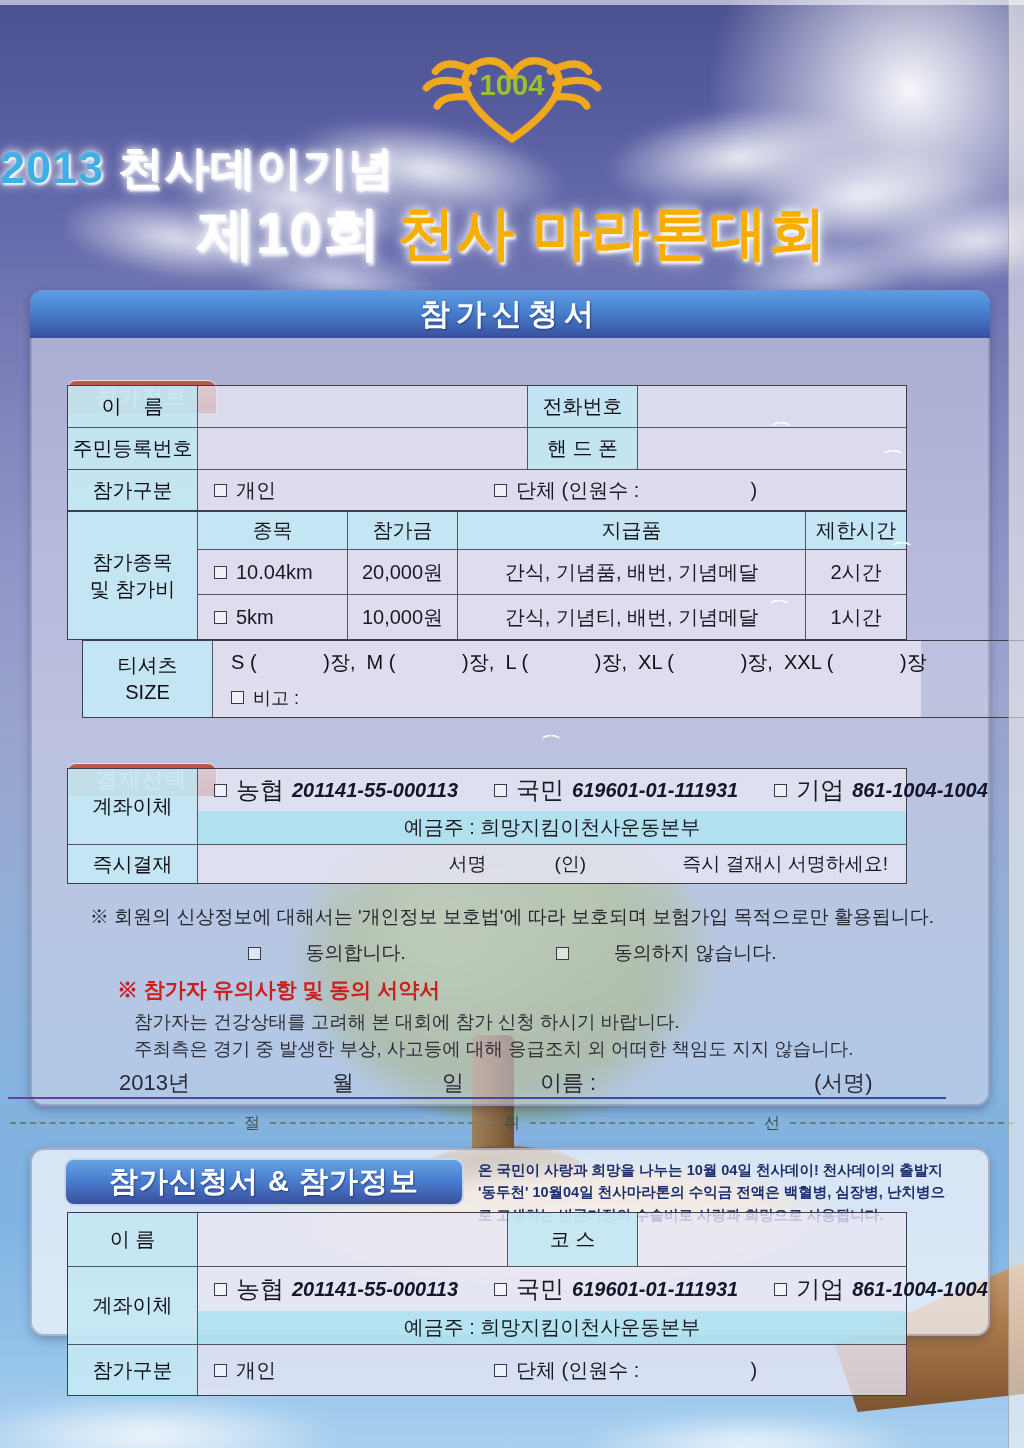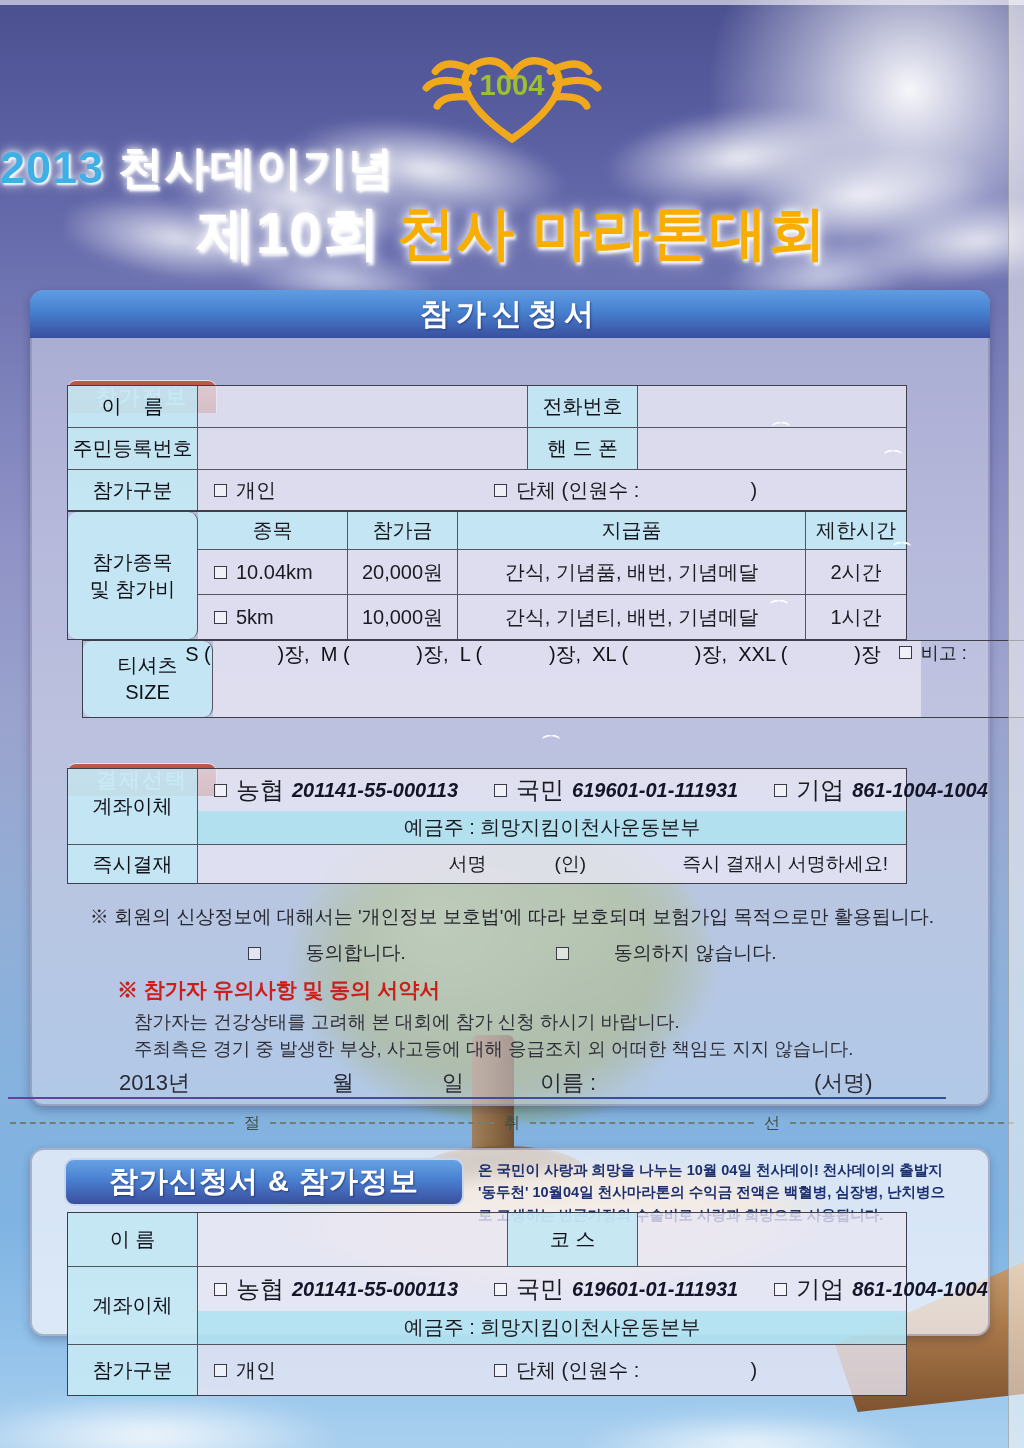--- a/index.html
+++ b/index.html
@@ -97,28 +97,28 @@
     display:flex; align-items:center; font-size:20px; white-space:pre; }
   .c.nr { border-right:none; } .c.nb { border-bottom:none; }
   .lab { background:rgba(196,231,243,.95); justify-content:center; color:#101018; text-align:center; }
   .val { background:rgba(231,229,243,.78); }
   .hdr { background:rgba(196,231,243,.95); justify-content:center; font-size:20px;text-align:right; }
   .ctr { justify-content:center; }
   .holder { background:rgba(178,226,240,.92); justify-content:center; font-size:20px; }
   .cb { display:inline-block; width:13px; height:13px; border:1.5px solid #3a3a44;
     background:rgba(255,255,255,.55); margin-right:9px; flex:none; }
   .pad { padding-left:16px; }
-  .stack { flex-direction:column; align-items:center; justify-content:center; line-height:1.35;border-radius:9px; }
+  .stack { flex-direction:column; align-items:center; justify-content:center; line-height:1.35; }
   .banks { column-gap:36px; padding-left:16px; }
   .bankgrp { display:flex; align-items:center; }
   .bank-name { font-size:24px; margin-right:8px; }
   .bank-acct { font-size:20px; font-style:italic; font-weight:bold; color:#15152a; }
   .sizesline { font-size:20px; padding-left:18px; color:#101018; }
   .noteline { font-size:18px; padding-left:18px; }
-  .tsWrap { flex-direction:row; align-items:flex-start; justify-content:center; row-gap:10px; }
+  .tsWrap { flex-direction:column; align-items:flex-start; justify-content:center; row-gap:10px; }
   .instant { justify-content:flex-end; padding-right:18px; font-size:19px; column-gap:0;gap:26px; }
   .instant .s1 { margin-right:42px; } .instant .s2 { margin-right:70px; }
   
   .privacy { position:absolute; left:0; width:960px; top:612px; text-align:center; font-size:19px; color:#27272f; }
   .agreeRow { position:absolute; left:0; width:960px; top:648px; display:flex; justify-content:center; column-gap:150px; font-size:19px; color:#27272f; }
   .agreeRow .opt { display:flex; align-items:center;gap:36px; }
   .pledgeTitle { position:absolute; left:85px; top:684px; font-size:21px; font-weight:bold; color:#cc1f1a; }
   .pledgeLine1 { position:absolute; left:102px; top:717px; font-size:18.5px; color:#30303a; }
   .pledgeLine2 { position:absolute; left:102px; top:744px; font-size:18.5px; color:#30303a; }
   .dateRow { position:absolute; left:0; top:776px; width:960px; height:26px; font-size:22px; color:#2a2a34; }

